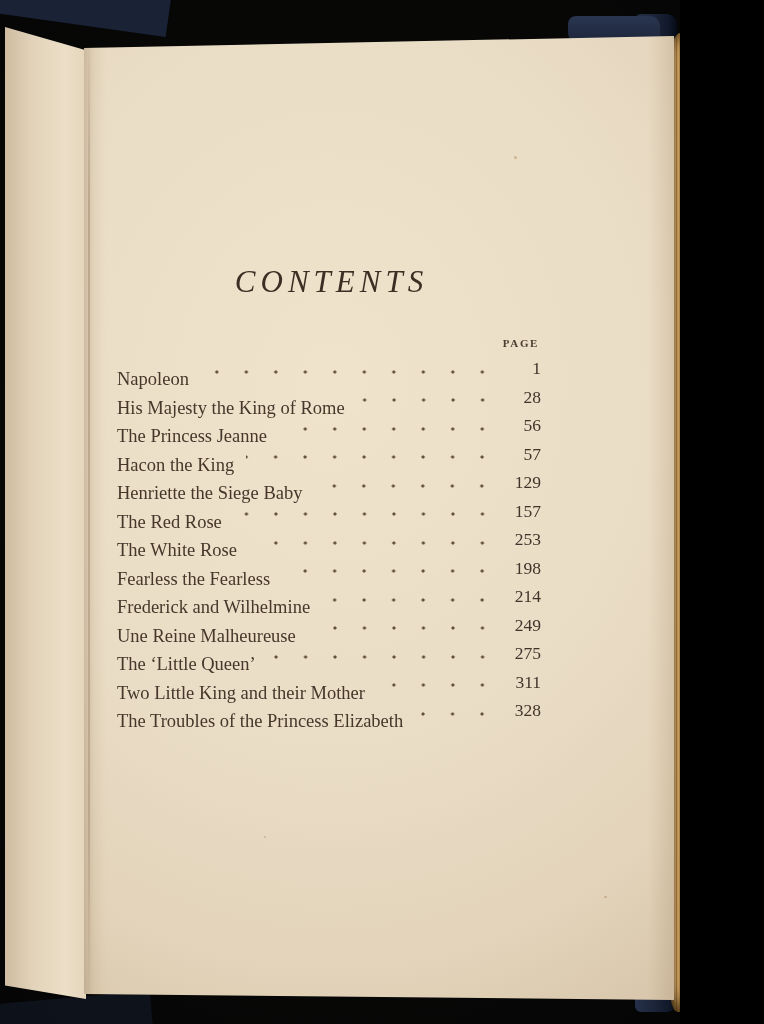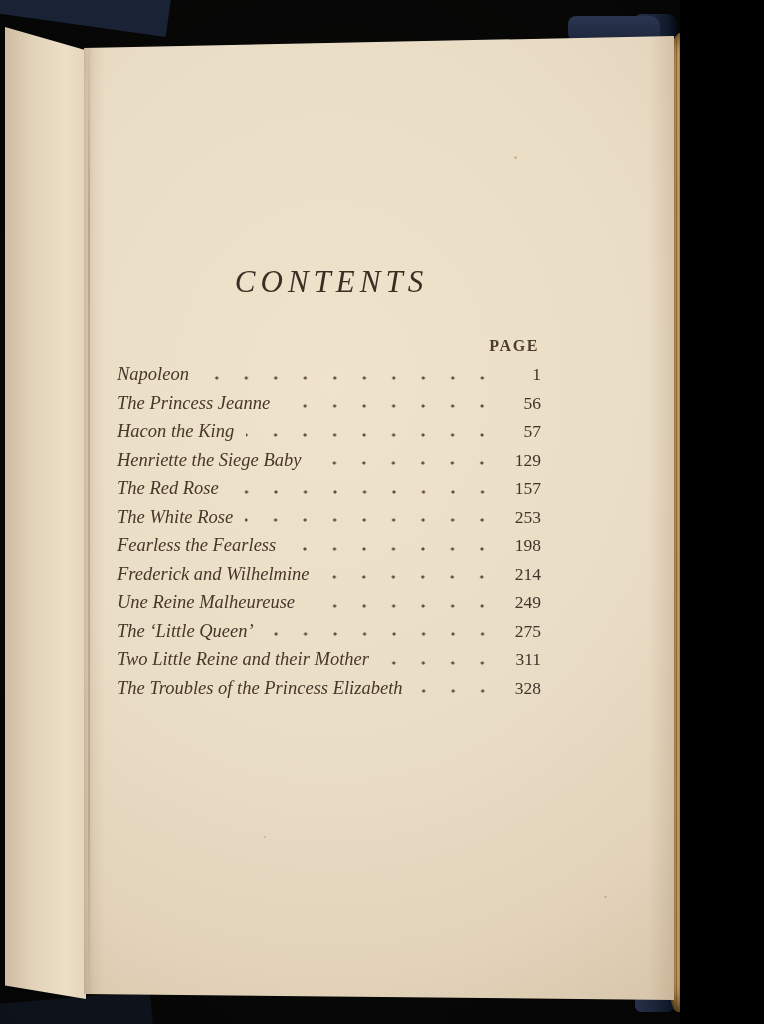--- a/index.html
+++ b/index.html
@@ -67,27 +67,27 @@
   
   .contents{
     position:absolute;left:33px;top:230px;width:424px;color:#46372a;
   }
   .toc-title{
     margin:0 0 40px 0;text-align:center;
     font-style:italic;font-weight:500;font-size:31px;line-height:1;
     letter-spacing:5px;text-indent:5px;color:#3b2f24;
   }
   .page-col-header{
-    text-align:right;font-size:16px;font-weight:700;letter-spacing:1.6px;
+    text-align:right;font-size:11px;font-weight:700;letter-spacing:1.6px;
     color:#4c3c2d;padding-right:2px;margin-bottom:5px;
   }
   .toc-list{margin:0;padding:0;list-style:none;}
   .toc-row{display:flex;height:28.5px;}
   .toc-row .t{
-    font-style:italic;font-size:18.5px;line-height:28.5px;white-space:nowrap;color:#46372a;
+    font-size:18.5px;line-height:28.5px;white-space:nowrap;color:#46372a;margin-top:11px;
   }
   .toc-row .leader{
     flex:1;margin-left:12px;
     background-image:radial-gradient(circle, rgba(84,64,44,.9) 1.25px, rgba(84,64,44,0) 1.9px);
     background-size:29.5px 6px;background-repeat:repeat-x;
     background-position:right 8px bottom 8px;
   }
   .toc-row .num{
     width:36px;text-align:right;font-size:17.5px;line-height:28.5px;color:#42342a;
   }
@@ -118,20 +118,25 @@
       <h1 class="toc-title">CONTENTS</h1>
       <div class="page-col-header">PAGE</div>
       <ul class="toc-list">
 
           <li class="toc-row">
             <span class="t">Napoleon</span>
             <span class="leader"></span>
             <span class="num">1</span>
           </li>
 
+          <li class="toc-row">
+            <span class="t">His Majesty the King of Rome</span>
+            <span class="leader"></span>
+            <span class="num">28</span>
+          </li>
 
           <li class="toc-row">
             <span class="t">The Princess Jeanne</span>
             <span class="leader"></span>
             <span class="num">56</span>
           </li>
 
           <li class="toc-row">
             <span class="t">Hacon the King</span>
             <span class="leader"></span>
@@ -175,21 +180,21 @@
             <span class="num">249</span>
           </li>
 
           <li class="toc-row">
             <span class="t">The ‘Little Queen’</span>
             <span class="leader"></span>
             <span class="num">275</span>
           </li>
 
           <li class="toc-row">
-            <span class="t">Two Little Reine and their Mother</span>
+            <span class="t">Two Little King and their Mother</span>
             <span class="leader"></span>
             <span class="num">311</span>
           </li>
 
           <li class="toc-row">
             <span class="t">The Troubles of the Princess Elizabeth</span>
             <span class="leader"></span>
             <span class="num">328</span>
           </li>
         </ul>

